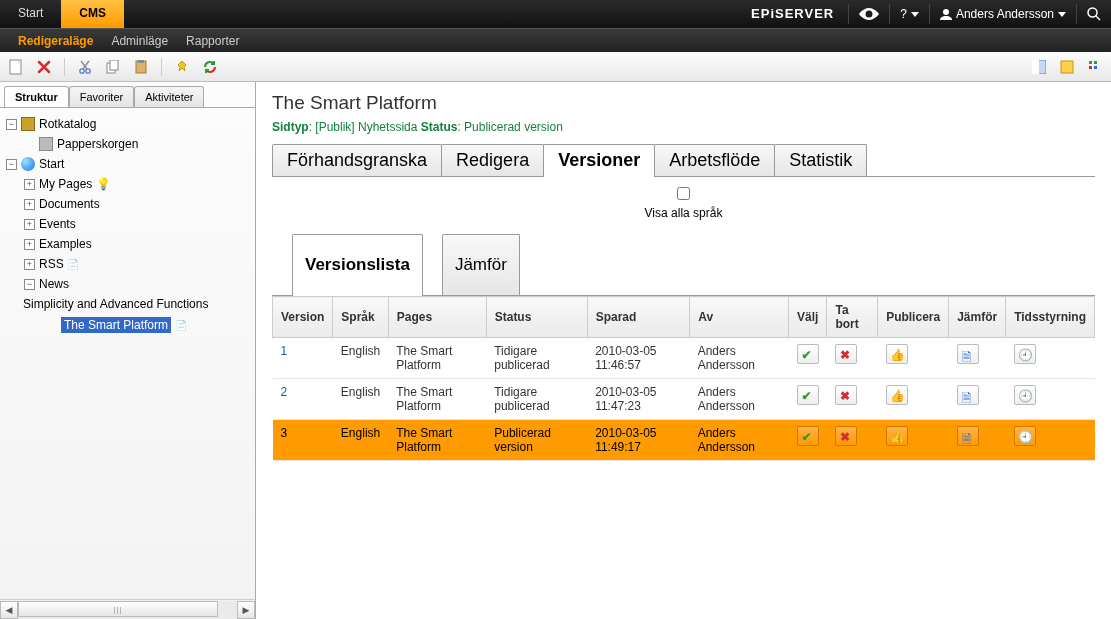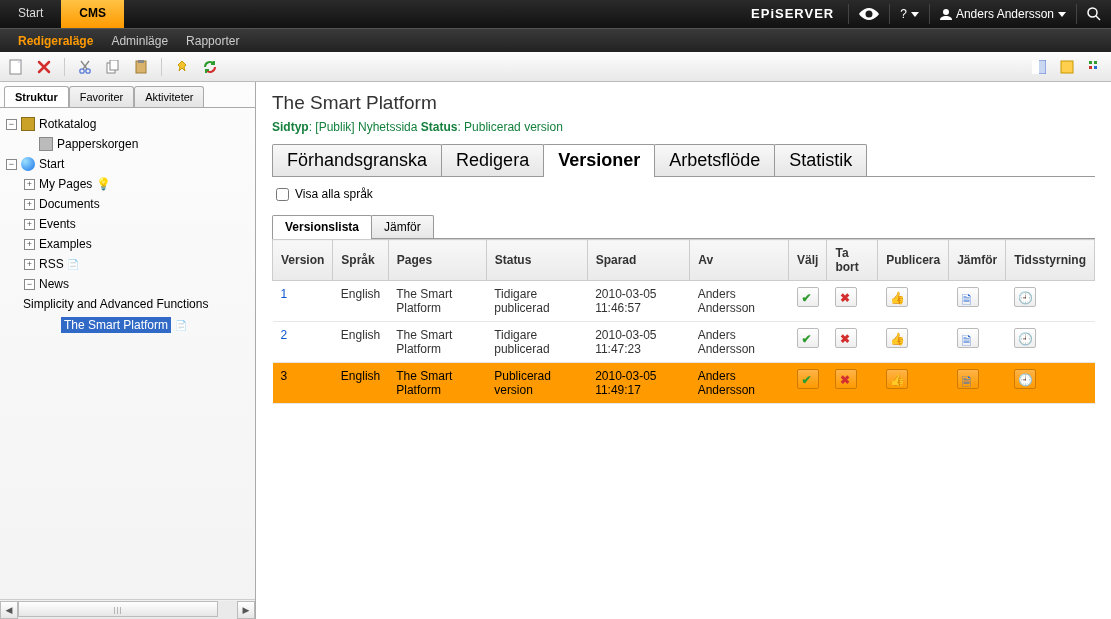--- a/index.html
+++ b/index.html
@@ -54,25 +54,25 @@
 .pagetitle { font-size: 19px; color:#333; margin-bottom: 6px; }
 .metaline { font-size: 12px; color:#15803d; margin-bottom: 10px;}
 .metaline b{ font-weight:bold; }
 
 
 .ctabs { display:flex; border-bottom:1px solid #999;}
 .ctabs .ctab { padding:5px 14px; border:1px solid #999; border-bottom:none; background:linear-gradient(#f8f8f8,#e6e6e6); cursor:pointer; font-size:18px; margin-right:-1px; border-radius:2px 2px 0 0;}
 .ctabs .ctab.active { background:#fff; font-weight:bold; position:relative;}
 .ctabs .ctab.active::after{content:''; position:absolute; left:0; right:0; bottom:-1px; height:1px; background:#fff;}
 
-.checkbox-row { padding:10px 4px; display:flex; align-items:center; gap:6px;}
+.checkbox-row { padding:10px 4px; display:flex; align-items:center; gap:6px;flex-direction:column;}
 .checkbox-row input{ cursor:pointer;}
 
 .subtabs { display:flex; border-bottom:1px solid #999; margin-top:4px;}
-.subtabs .ctab{ font-size:12px; padding:4px 12px;}
+.subtabs .ctab{ font-size:17px; padding:20px 12px;margin-left:20px;}
 
 
 table.vtable { width:100%; border-collapse:collapse; margin-top:0; }
 table.vtable th { text-align:left; padding:6px 8px; background:linear-gradient(#f8f8f8,#eaeaea); border:1px solid #ccc; font-weight:bold; color:#333; font-size:12px;}
 table.vtable td { padding:6px 8px; border-bottom:1px solid #e6e6e6; vertical-align:top; color:#333; font-size:12px;}
 table.vtable tr.row-selected td{ background:#ff9a00; color:#000;}
 table.vtable td.numcol{ color:#0b57d0;}
 table.vtable tr.row-selected td.numcol{ color:#000;}
 .actbtn{ display:inline-flex; width:22px; height:20px; border:1px solid #bbb; background:linear-gradient(#fff,#eee); align-items:center; justify-content:center; cursor:pointer; border-radius:2px;}
 tr.row-selected .actbtn{ border-color:#cc7a00; background:linear-gradient(#ffb347,#ff9a00);}

